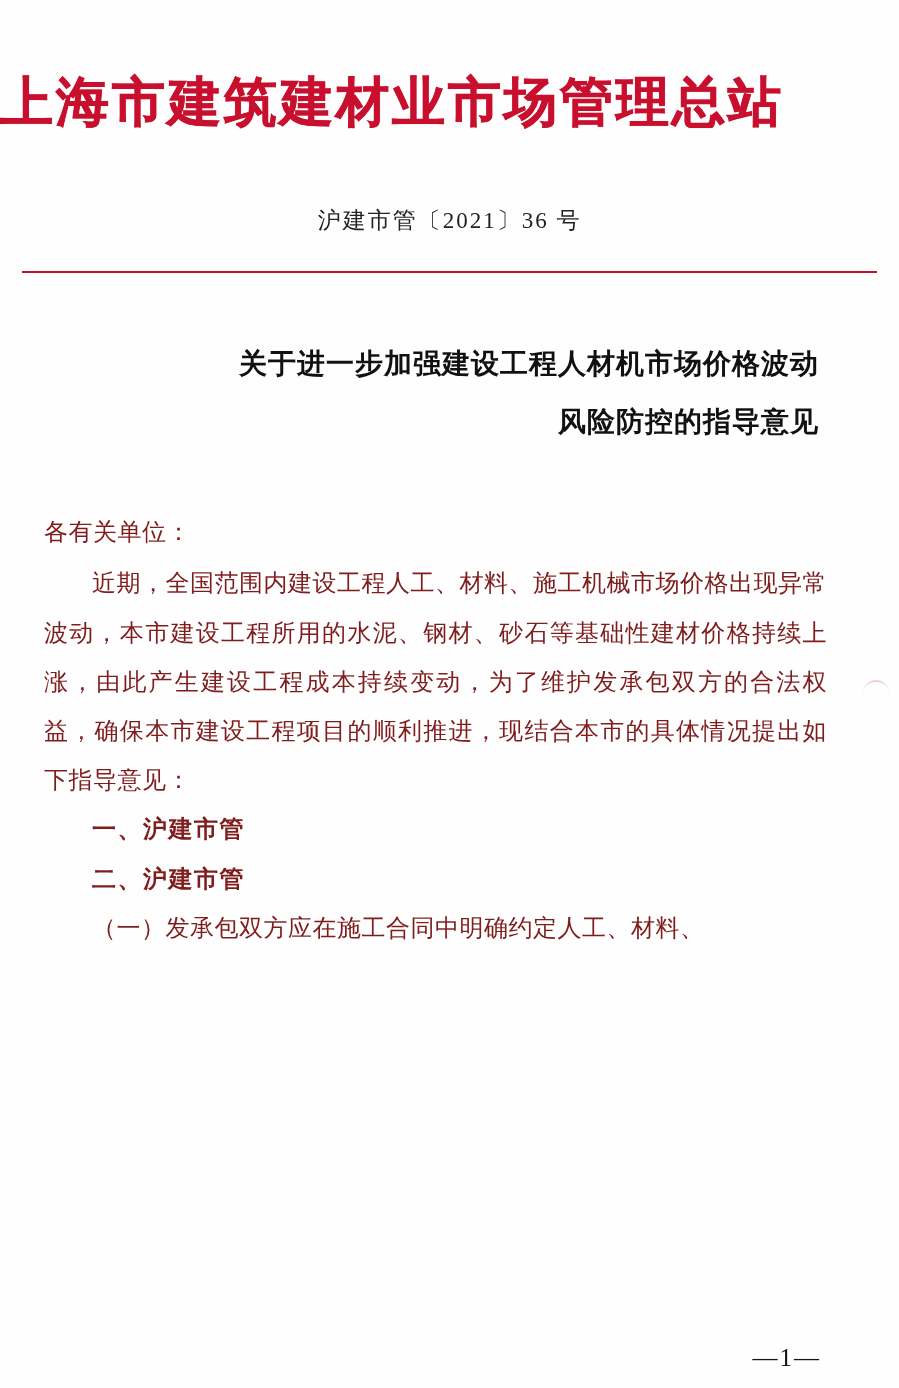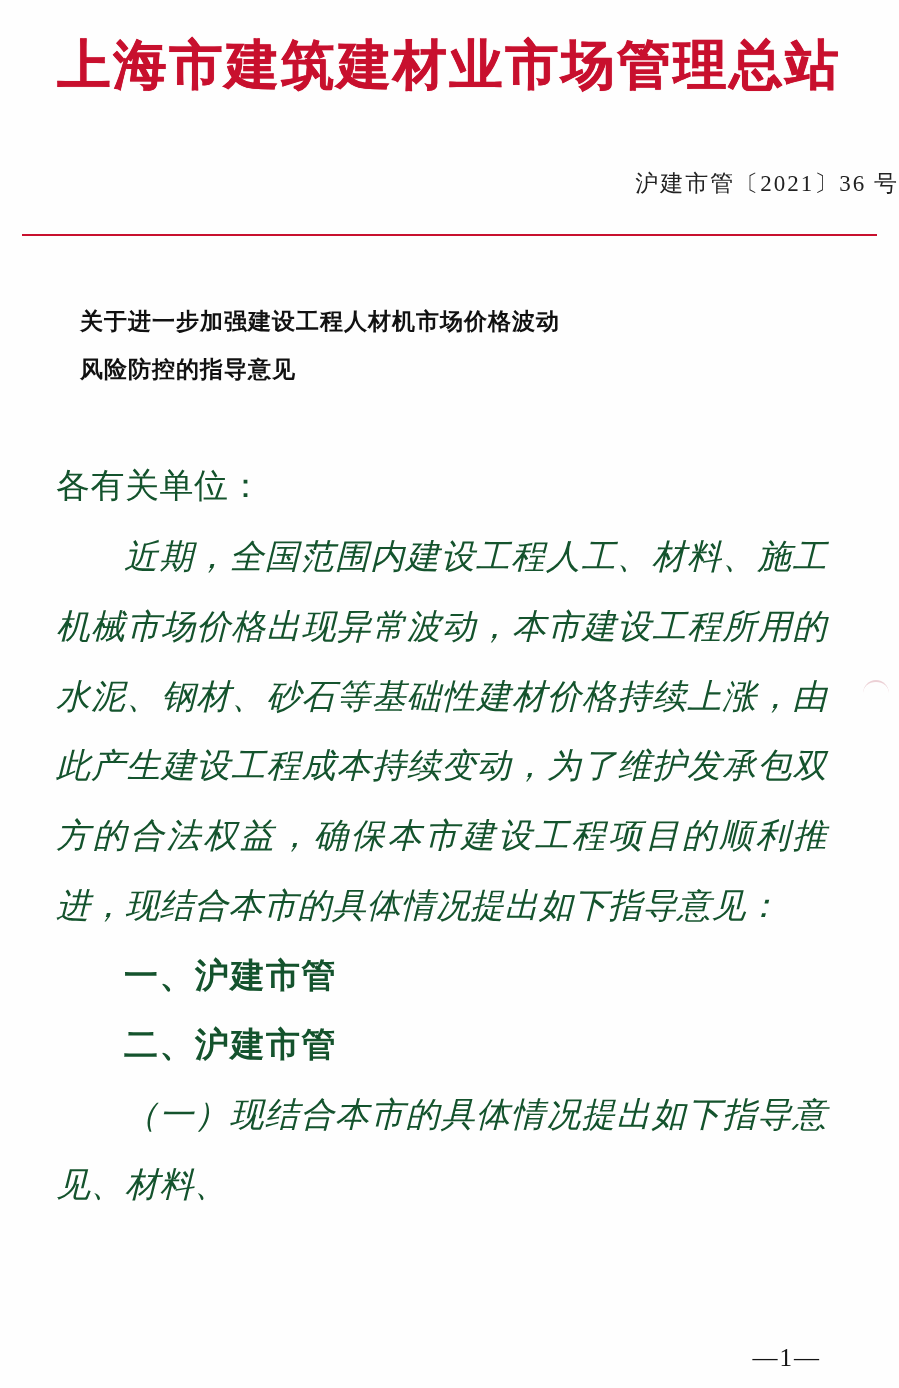--- a/index.html
+++ b/index.html
@@ -18,84 +18,82 @@
   .page {
     width: 899px;
     height: 1388px;
     position: relative;
     background: #fefefe;
     box-sizing: border-box;
   }
 
   
   .masthead {
-    text-align: center;
-    padding-top: 35px;
+    padding-top: 72px;
   }
   .masthead-title {
     font-family: "Liberation Serif", "DejaVu Serif", serif;
     font-size: 53px;
     font-weight: bold;
     letter-spacing: 3px;
     color: #c8102e;
     line-height: 1.15;
     text-shadow: 0 0 1px rgba(200,16,46,0.55);
     -webkit-text-stroke: 0.6px #c8102e;
     white-space: nowrap;
   }
 
   
   .doc-number {
-    text-align: right;
+    text-align: center;
     margin-top: 72px;
     font-size: 23px;
     letter-spacing: 2px;
     color: #222;
   }
 
   
   .red-rule {
     margin: 35px 22px 0 22px;
     height: 2.5px;
     background: #c8102e;
   }
 
   
   .doc-title {
-    text-align: left;
+    text-align: right;
     margin-top: 62px;
-    font-size: 23px;
+    font-size: 28px;
     font-weight: bold;
     line-height: 2.05;
     letter-spacing: 1px;
     color: #111;
     padding: 0 80px;
   }
   .doc-title .line {
     display: block;
   }
 
   
   .body-block {
     margin-top: 58px;
-    padding: 0 72px 0 56px;
-    font-size: 34px;
+    padding: 0 72px 0 44px;
+    font-size: 24px;
     line-height: 2.05;
     letter-spacing: 0.5px;
-    color: #14532d;
+    color: #7f1d1d;
     text-align: justify;
     text-justify: inter-ideograph;
   }
   .salutation {
     margin-bottom: 2px;
   }
   .para {
     text-indent: 2em;
     margin: 0;
-    font-style: italic;
   }
   .section-heading {
     text-indent: 2em;
     font-weight: bold;
     margin: 0;
     letter-spacing: 1.5px;
   }
 
   
   .page-number {
@@ -135,19 +133,19 @@
   <div class="doc-title">
     <span class="line">关于进一步加强建设工程人材机市场价格波动</span>
     <span class="line">风险防控的指导意见</span>
   </div>
 
   <div class="body-block">
     <p class="salutation">各有关单位：</p>
     <p class="para">近期，全国范围内建设工程人工、材料、施工机械市场价格出现异常波动，本市建设工程所用的水泥、钢材、砂石等基础性建材价格持续上涨，由此产生建设工程成本持续变动，为了维护发承包双方的合法权益，确保本市建设工程项目的顺利推进，现结合本市的具体情况提出如下指导意见：</p>
     <p class="section-heading">一、沪建市管</p>
     <p class="section-heading">二、沪建市管</p>
-    <p class="para">（一）现结合本市的具体情况提出如下指导意见、材料、</p>
+    <p class="para">（一）发承包双方应在施工合同中明确约定人工、材料、</p>
   </div>
 
   <div class="scan-mark"></div>
 
   <div class="page-number">—1—</div>
 </div>
 
 </body></html>

